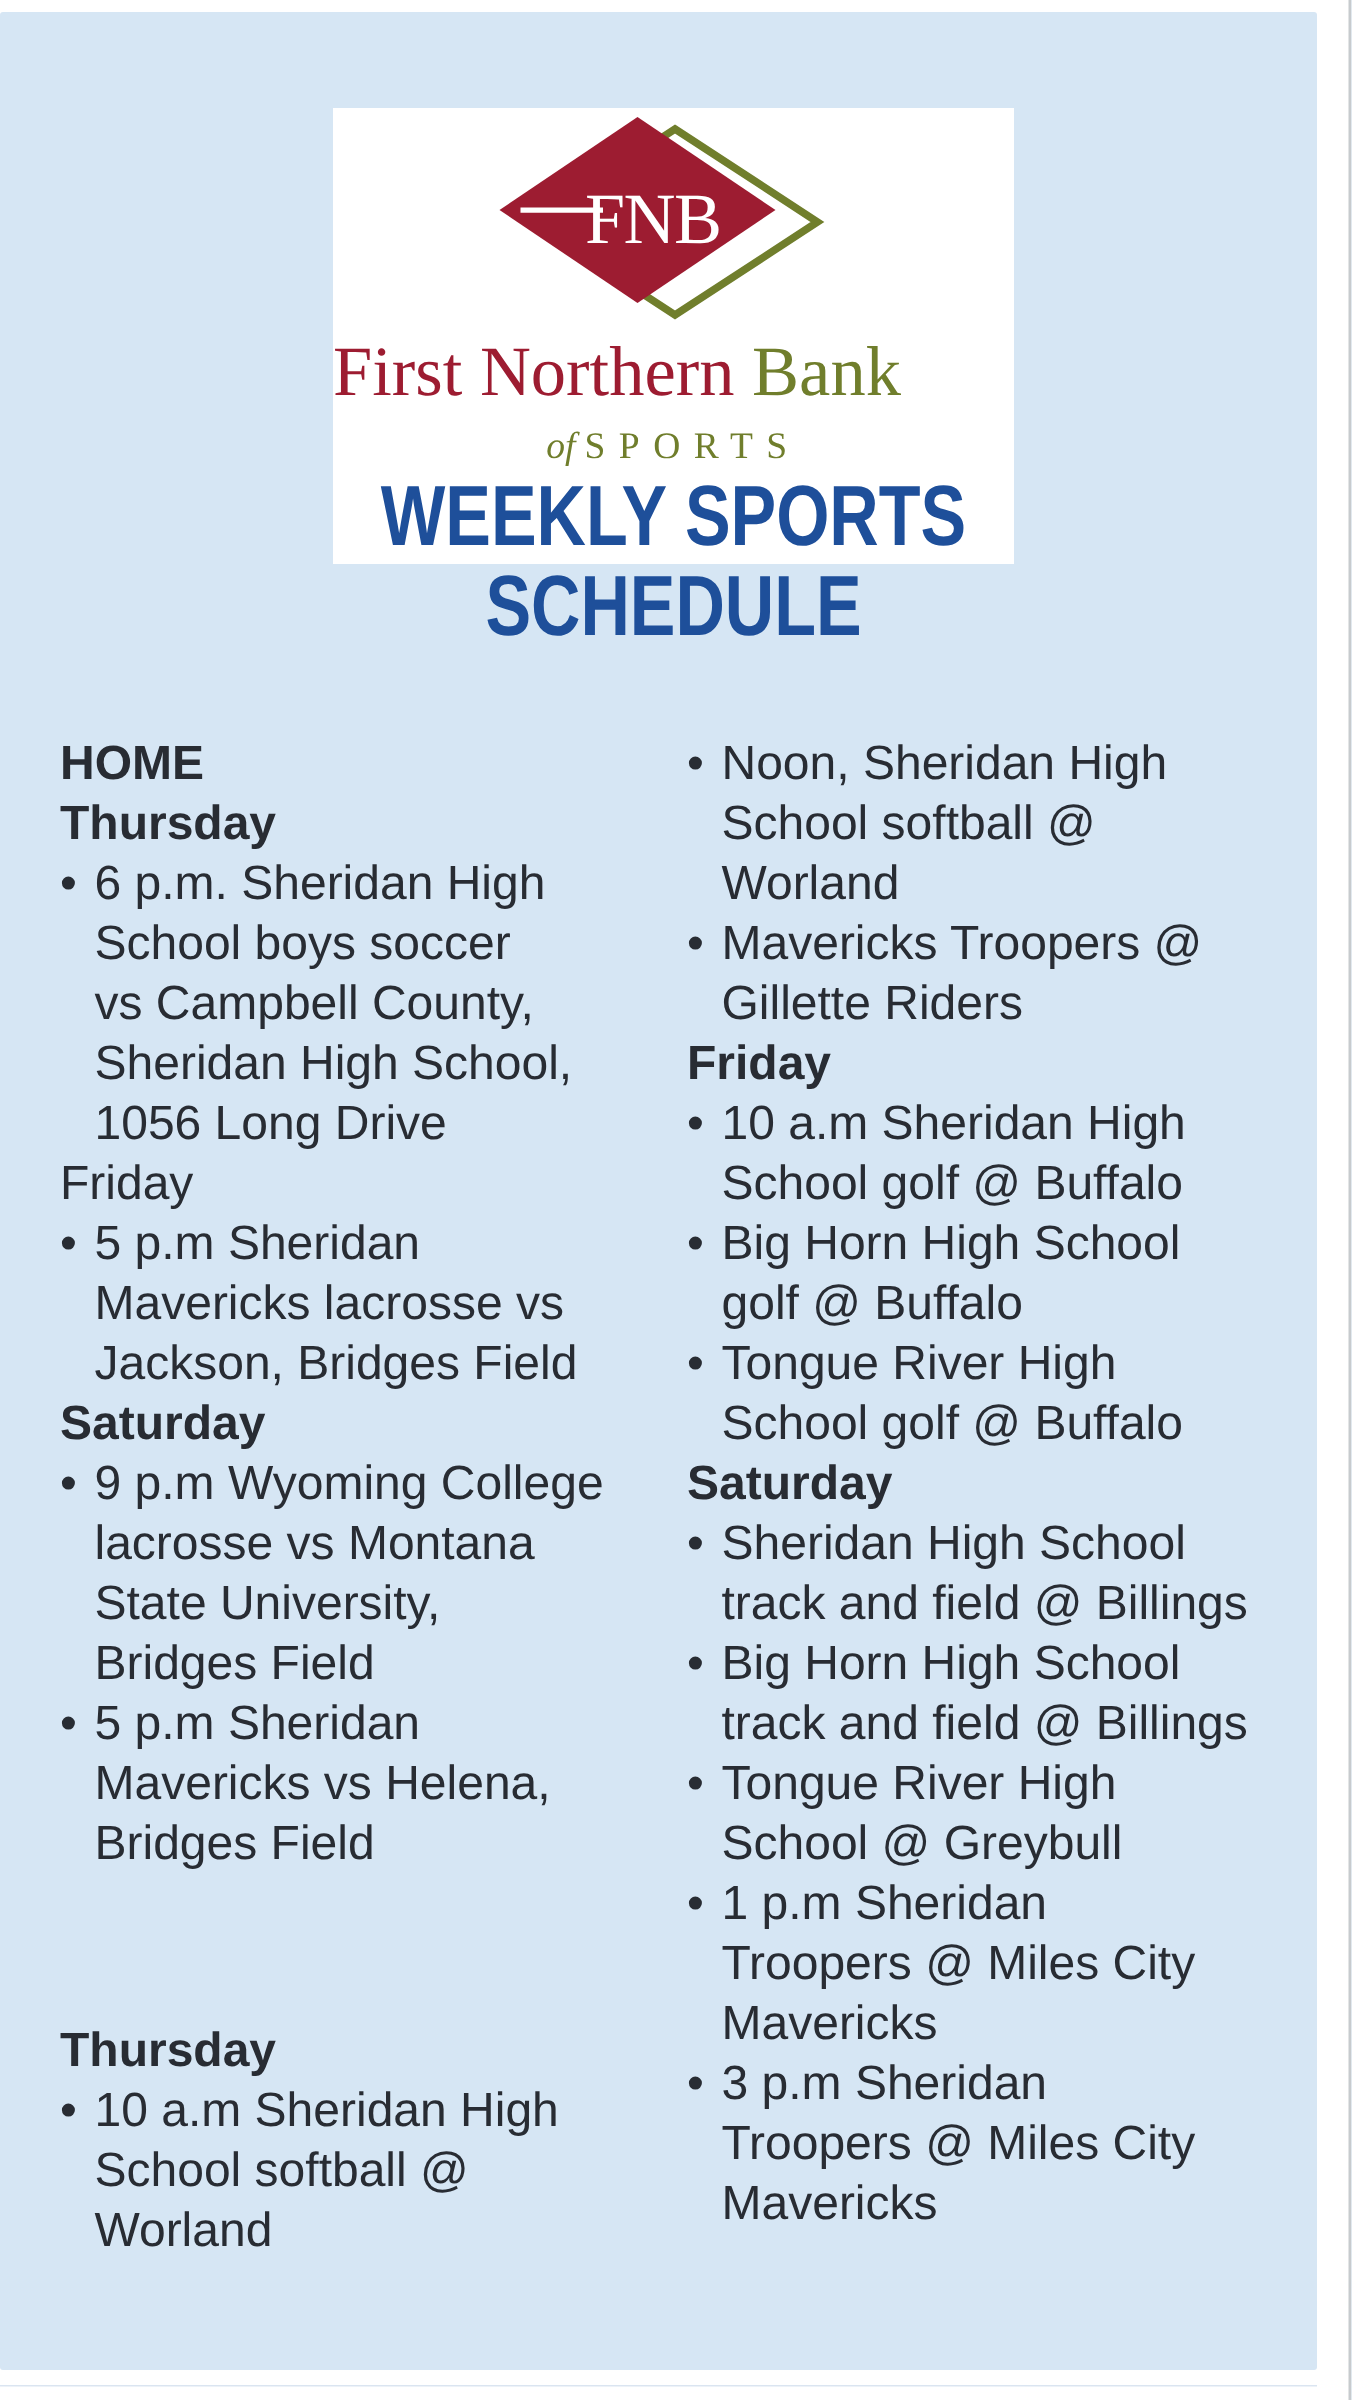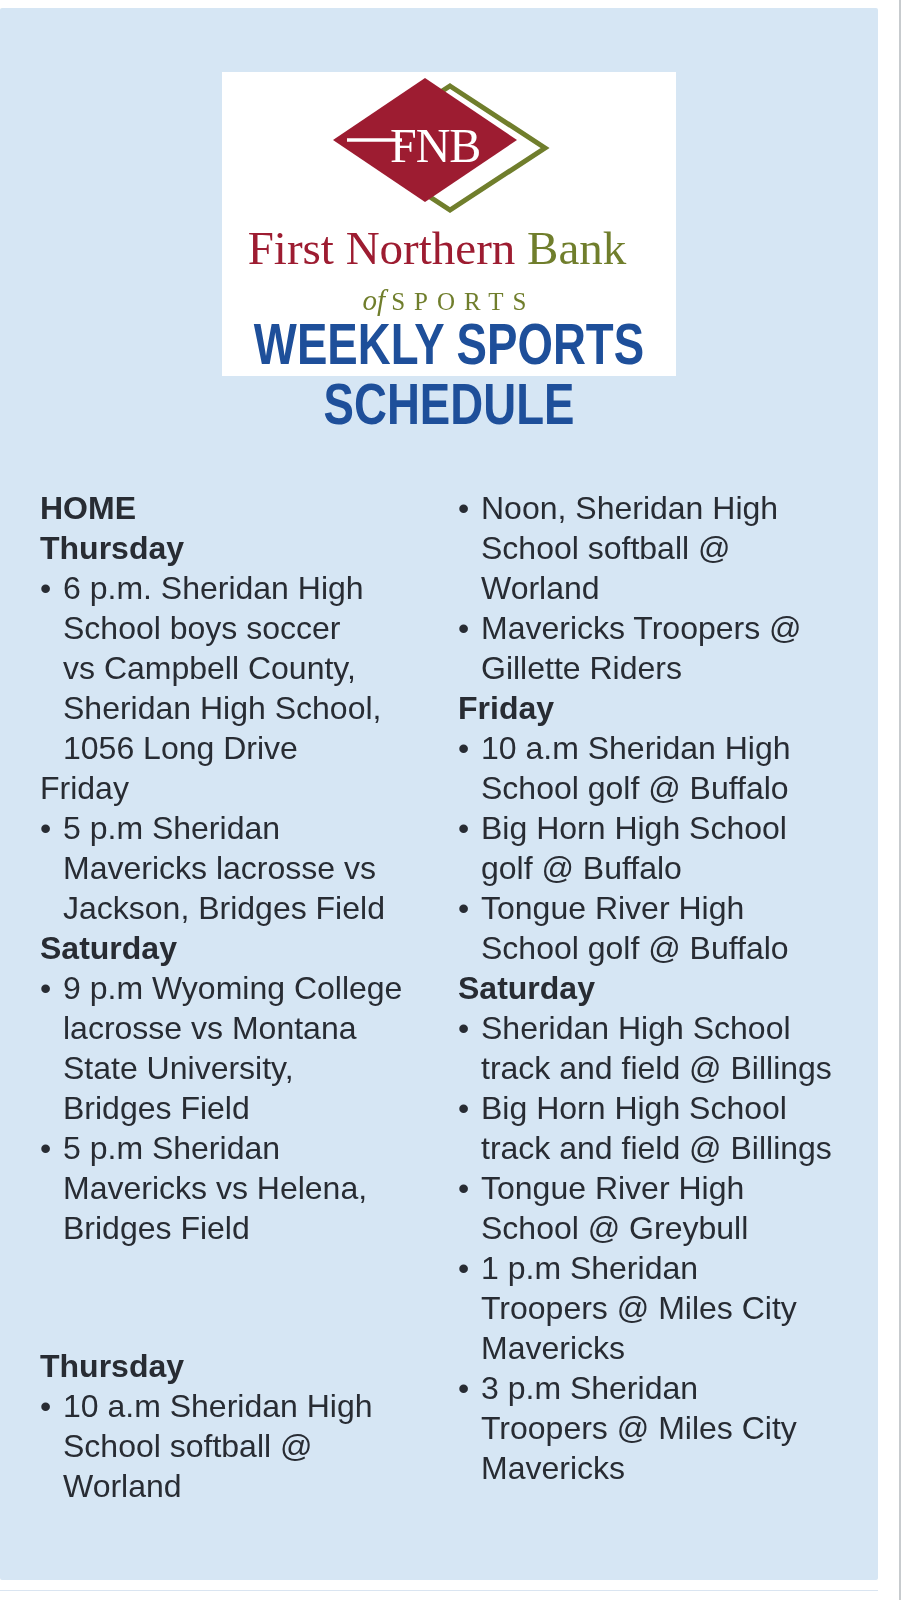--- a/index.html
+++ b/index.html
@@ -32,41 +32,41 @@
     position:absolute;
     left:222px; top:34px;
     width:454px; height:304px;
     background:#ffffff;
     margin-top:30px;
   }
   .logo-box svg{position:absolute;left:0;top:0;}
   .bank-name{
     position:absolute;
     left:0; top:152px; width:100%;
-    text-align:center;
+    text-align:left;
     padding-right:24px;
     font-family:"Liberation Serif", serif;
     font-size:47px;
     line-height:1.05;
     color:var(--maroon);
     white-space:nowrap;
   }
   .bank-name .olive{color:var(--olive);}
   .tagline{
     position:absolute;
     left:0; top:212px; width:100%;
     text-align:center;
     font-family:"Liberation Serif", serif;
     font-size:25px;
     color:var(--olive);
     letter-spacing:9px;
     white-space:nowrap;
   }
   .tagline em{
-    font-size:29px;
+    font-size:25px;
     letter-spacing:0;
     margin-right:6px;
   }
   
   .title{
     position:absolute;
     left:10px; top:306px;
     width:878px;
     text-align:center;
     font-weight:bold;

